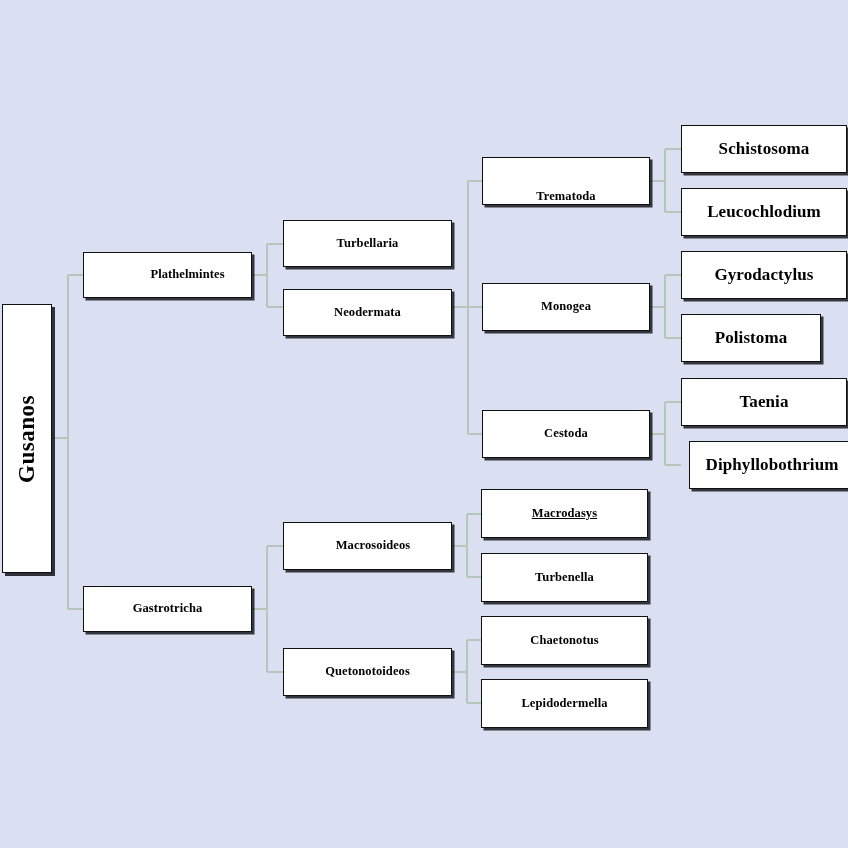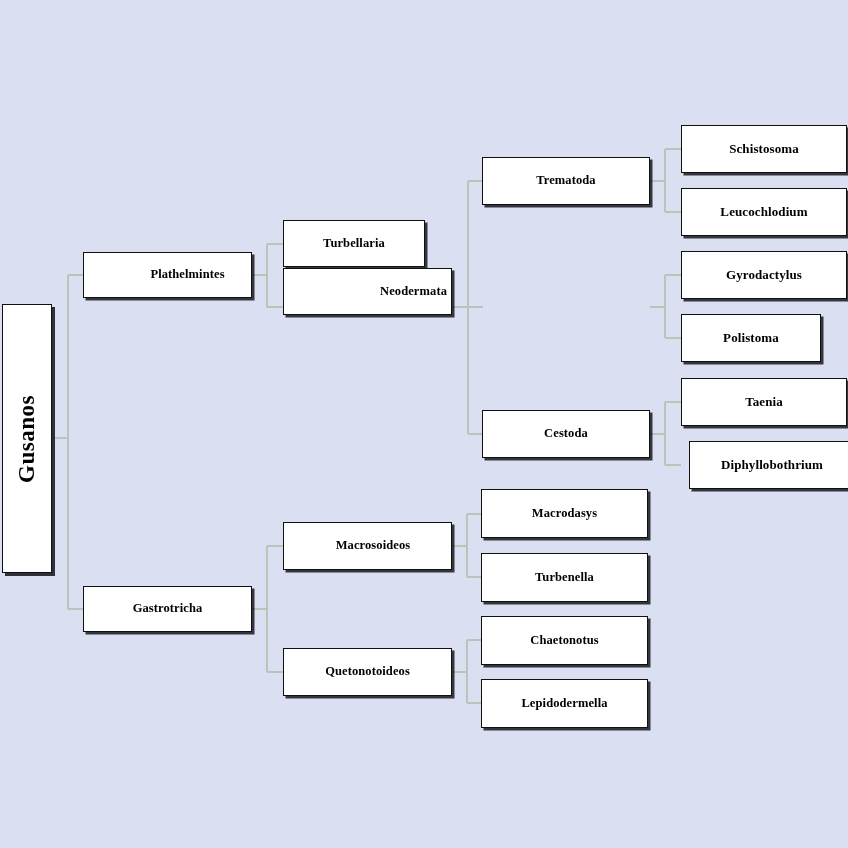--- a/index.html
+++ b/index.html
@@ -62,21 +62,21 @@
   .node.root .vertical-label {
     writing-mode: vertical-rl;
     transform: rotate(180deg);
     white-space: nowrap;
     display: block;
   }
 
   .node.lvl1 { font-size: 12.5px; }
   .node.lvl2 { font-size: 12.5px; }
   .node.lvl3 { font-size: 12.5px; }
-  .node.lvl4 { font-size: 13px; }
+  .node.lvl4 { font-size: 17px; }
 </style>
 </head>
 <body>
 
 <div id="canvas">
 
   <svg id="links" viewBox="0 0 848 848" width="848" height="848" xmlns="http://www.w3.org/2000/svg">
 
     <line x1="53" y1="438" x2="68" y2="438"></line>
     <line x1="68" y1="275" x2="68" y2="609"></line>
@@ -130,46 +130,49 @@
   </div>
 
   <div class="node lvl1" style="left:83px; top:252px; width:169px; height:46px;padding-left:44px;">
     <span>Plathelmintes</span>
   </div>
 
   <div class="node lvl1" style="left:83px; top:586px; width:169px; height:46px;">
     <span>Gastrotricha</span>
   </div>
 
-  <div class="node lvl2" style="left:283px; top:220px; width:142px; height:47px;">
+  <div class="node lvl2" style="left:283px; top:220px; width:169px; height:47px;">
     <span>Turbellaria</span>
   </div>
 
-  <div class="node lvl2" style="left:283px; top:268px; width:169px; height:47px;justify-content:flex-end;">
+  <div class="node lvl2" style="left:283px; top:289px; width:169px; height:47px;">
     <span>Neodermata</span>
   </div>
 
   <div class="node lvl2" style="left:283px; top:522px; width:169px; height:48px;padding-left:15px;">
     <span>Macrosoideos</span>
   </div>
 
   <div class="node lvl2" style="left:283px; top:648px; width:169px; height:48px;text-align:center;">
     <span>Quetonotoideos</span>
   </div>
 
-  <div class="node lvl3" style="left:482px; top:157px; width:168px; height:48px;">
+  <div class="node lvl3" style="left:482px; top:157px; width:168px; height:48px;align-items:flex-end;">
     <span>Trematoda</span>
   </div>
 
+  <div class="node lvl3" style="left:482px; top:283px; width:168px; height:48px;">
+    <span>Monogea</span>
+  </div>
 
   <div class="node lvl3" style="left:482px; top:410px; width:168px; height:48px;">
     <span>Cestoda</span>
   </div>
 
-  <div class="node lvl3" style="left:481px; top:489px; width:167px; height:49px;">
+  <div class="node lvl3" style="left:481px; top:489px; width:167px; height:49px;text-decoration:underline;">
     <span>Macrodasys</span>
   </div>
 
   <div class="node lvl3" style="left:481px; top:553px; width:167px; height:49px;">
     <span>Turbenella</span>
   </div>
 
   <div class="node lvl3" style="left:481px; top:616px; width:167px; height:49px;">
     <span>Chaetonotus</span>
   </div>

